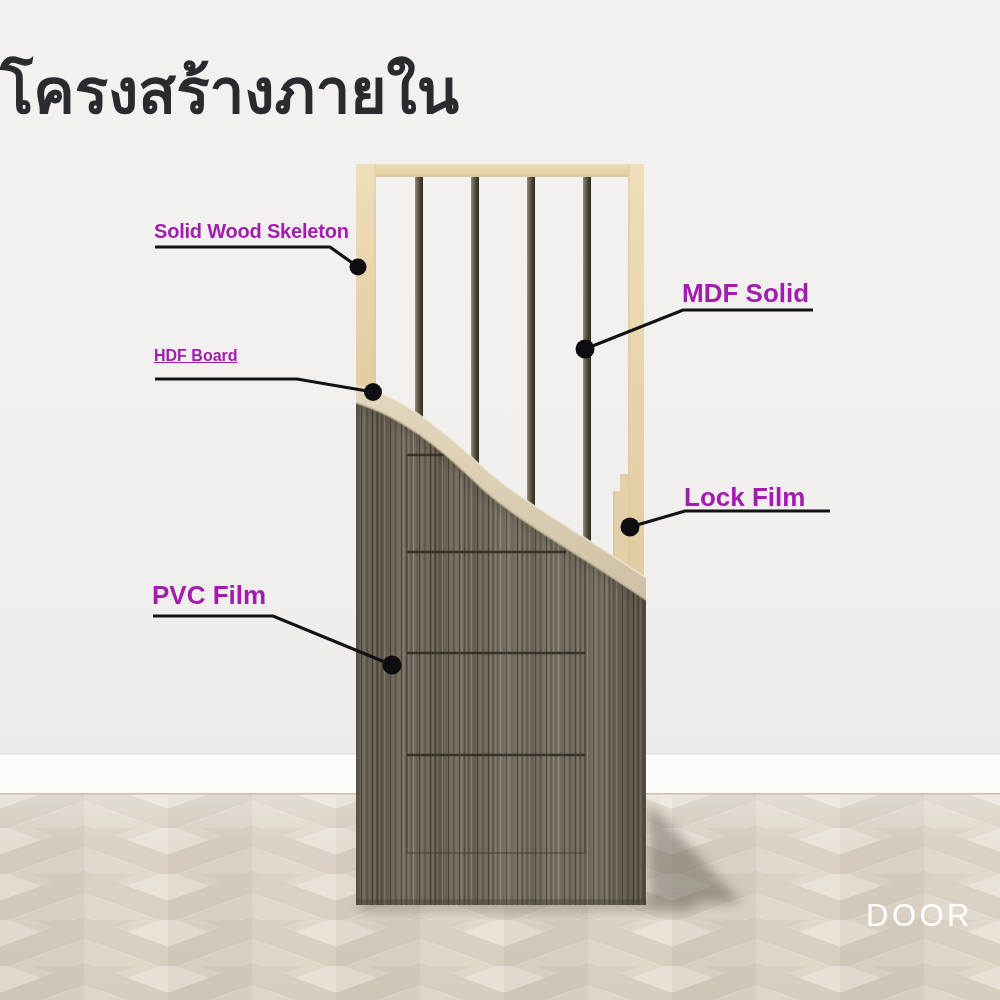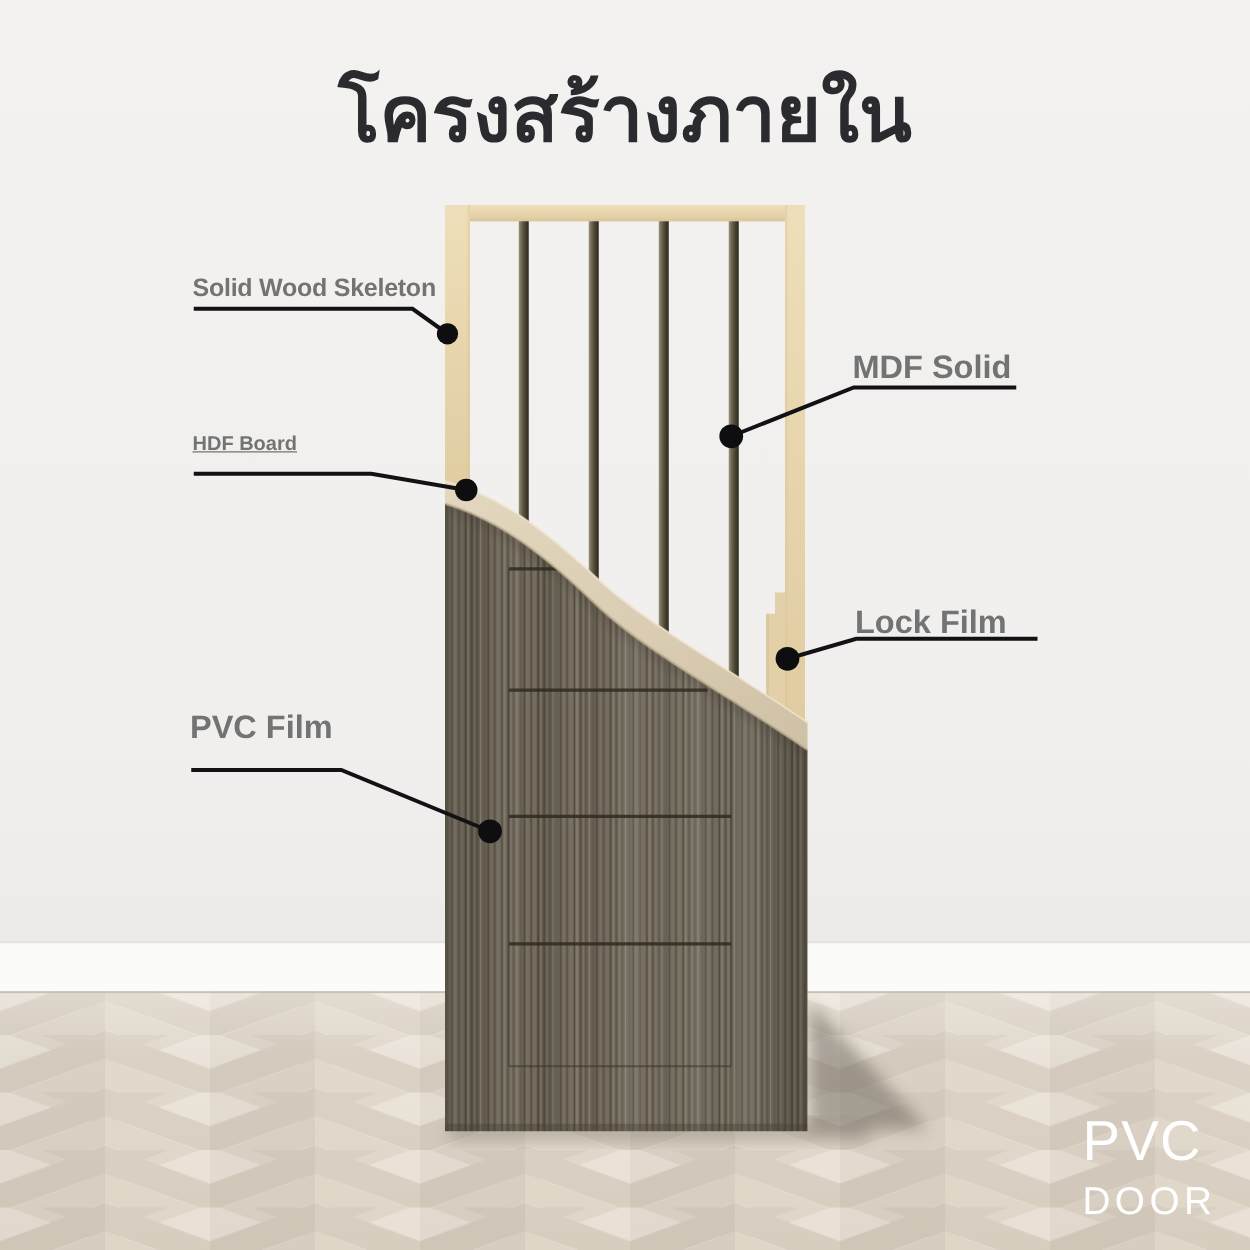--- a/index.html
+++ b/index.html
@@ -3,29 +3,29 @@
 <meta charset="utf-8">
 <style>
   html,body{margin:0;padding:0;}
   .stage{
     position:relative;width:1000px;height:1000px;overflow:hidden;
     background:#f1f0ee;font-family:"Liberation Sans",sans-serif;
   }
   .stage svg.scene{position:absolute;left:0;top:0;}
   .title{
     position:absolute;left:0;top:42px;width:1000px;margin:0;
-    text-align:center;font-size:62px;font-weight:700;color:#2a2a2f;
+    font-size:62px;font-weight:700;color:#2a2a2f;
     letter-spacing:0px;
   }
   .lbl{
-    position:absolute;font-weight:700;color:#737373;white-space:nowrap;line-height:1;
+    position:absolute;font-weight:700;color:#a21caf;white-space:nowrap;line-height:1;
   }
   .lbl.sws{left:154px;top:221px;font-size:20px;letter-spacing:-0.2px;}
   .lbl.hdf{left:154px;top:348px;font-size:16px;text-decoration:underline;}
-  .lbl.pvc{left:152px;top:568px;font-size:26px;}
+  .lbl.pvc{left:152px;top:582px;font-size:26px;}
   .lbl.mdf{left:682px;top:280px;font-size:26px;}
   .lbl.lck{left:684px;top:484px;font-size:26px;}
   .logo{
     position:absolute;left:866px;top:890px;color:#ffffff;line-height:1;
   }
   .logo .l1{font-size:45px;font-weight:400;letter-spacing:1px;}
   .logo .l2{font-size:31px;font-weight:400;letter-spacing:3.5px;margin-top:10px;}
 </style>
 </head>
 <body>
@@ -198,16 +198,15 @@
 
   <h1 class="title">โครงสร้างภายใน</h1>
 
   <div class="lbl sws">Solid Wood Skeleton</div>
   <div class="lbl mdf">MDF Solid</div>
   <div class="lbl hdf">HDF Board</div>
   <div class="lbl lck">Lock Film</div>
   <div class="lbl pvc">PVC Film</div>
 
   <div class="logo">
-    <div class="l1">PVC</div>
     <div class="l2">DOOR</div>
   </div>
 </div>
 
 </body></html>

